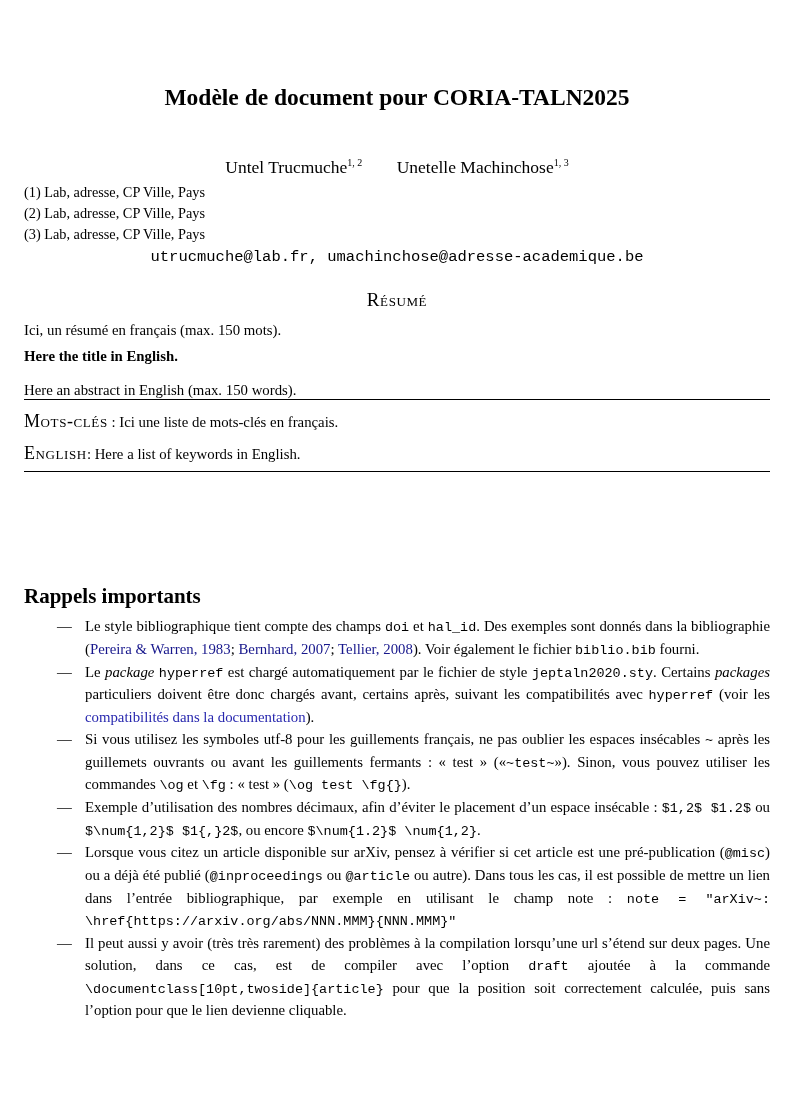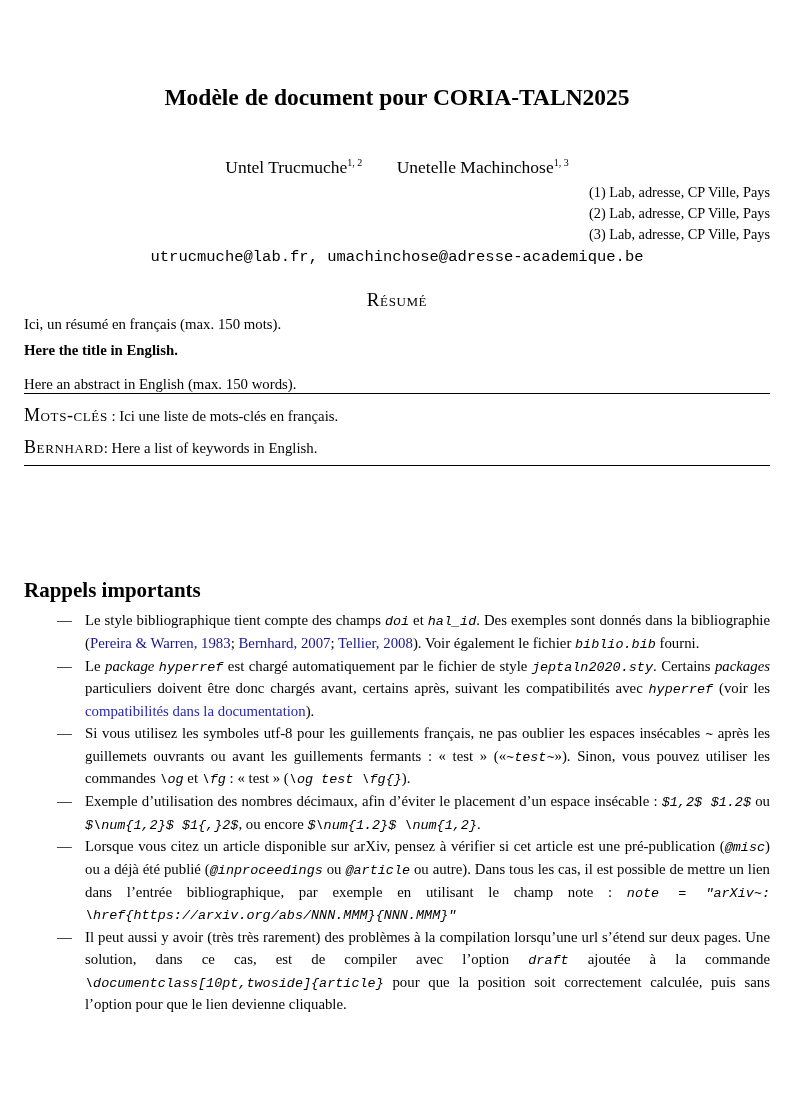--- a/index.html
+++ b/index.html
@@ -8,47 +8,47 @@
     color: #000; font-family: "Liberation Serif", serif;
   }
   .page { box-sizing: border-box; width: 794px; height: 1112px; padding: 84px 24px 0 24px; }
 
   
   .paper-title { margin: 0; text-align: center; font-size: 23.5px; font-weight: bold; line-height: 1.12; }
   .authors-line { margin-top: 47px; text-align: center; font-size: 17.5px; }
   .author + .author { margin-left: 30px; }
   .author sup { font-size: 10px; line-height: 0; }
   .affiliations { margin-top: 4px; }
-  .affiliation { text-align: right; font-size: 14.3px; line-height: 21px; }
+  .affiliation { text-align: left; font-size: 14.3px; line-height: 21px; }
   .emails { text-align: center; font-family: "Liberation Mono", monospace; font-size: 15.5px; line-height: 22px; margin-top: 1px; }
 
   
   .label-row { display: flex; align-items: center; font-size: 19px; flex-direction: column; }
   .label-row.resume { margin-top: 21px; }
   .label-row.abstract { margin-top: 20px; }
   .sc-label { font-variant: small-caps; letter-spacing: 0.6px; white-space: nowrap; }
   .hrule-fill { flex: 1 1 auto; height: 0; border-bottom: 1.5px solid #000; margin-left: 26px; margin-top: 4px; }
   .fm-text { font-size: 14.8px; margin: 0; line-height: 17px; }
-  .resume-text { margin-top: 0; }
+  .resume-text { margin-top: 6px; }
   .english-title { margin-top: 9px; font-weight: bold; }
   .abstract-text { margin-top: 17px; border-bottom: 1.5px solid #000; }
   .fm-inline { font-size: 14.8px; margin: 0; line-height: 18px; }
   .fm-inline .sc-label { font-size: 18px; margin-top: 28px; }
   .motscles-line { margin-top: 12px; }
   .keywords-line { margin-top: 13px; padding-bottom: 8px; border-bottom: 1.5px solid #000; }
 
   
   .body-section { margin-top: 112px; }
   .rappels-heading { margin: 0; font-size: 21px; font-weight: bold; }
   .dash-list { list-style: none; margin: 7px 0 0 0; padding: 0; font-size: 14.8px; line-height: 21.7px; text-align: justify; }
   .dash-list li { position: relative; padding-left: 61px; margin: 0; }
   .dash-marker { position: absolute; left: 33px; top: 0; }
 
   
-  .s-m { font-family: "Liberation Mono", monospace; font-size: 0.91em; font-style: italic; }
+  .s-m { font-family: "Liberation Mono", monospace; font-size: 0.91em; }
   .s-i { font-style: italic; }
   .s-c { color: var(--cite, #17178c); }
   .s-l { color: var(--link, #2727ae); }
 </style>
 </head>
 <body>
 
 <div class="page">
 
   <header>
@@ -73,21 +73,21 @@
       <span class="sc-label">Résumé</span>
       <span class="hrule-fill"></span>
     </div>
     <p class="fm-text resume-text">Ici, un résumé en français (max. 150 mots).</p>
 
     <p class="fm-text english-title">Here the title in English.</p>
     <p class="fm-text abstract-text">Here an abstract in English (max. 150 words).</p>
 
     <p class="fm-inline motscles-line"><span class="sc-label">Mots-clés</span><span> : </span><span>Ici une liste de mots-clés en français.</span></p>
 
-    <p class="fm-inline keywords-line"><span class="sc-label">Bernhard</span><span>: </span><span>Here a list of keywords in English.</span></p>
+    <p class="fm-inline keywords-line"><span class="sc-label">English</span><span>: </span><span>Here a list of keywords in English.</span></p>
   </section>
 
   <section class="body-section">
     <h2 class="rappels-heading">Rappels importants</h2>
     <ul class="dash-list">
       <li><span class="dash-marker">—</span><span class="li-content"><span>Le style bibliographique tient compte des champs </span><span class="s-m">doi</span><span> et </span><span class="s-m">hal_id</span><span>. Des exemples sont donnés dans la bibliographie (</span><span class="s-c">Pereira &amp; Warren, 1983</span><span>; </span><span class="s-c">Bernhard, 2007</span><span>; </span><span class="s-c">Tellier, 2008</span><span>). Voir également le fichier </span><span class="s-m">biblio.bib</span><span> fourni.</span></span></li>
       <li><span class="dash-marker">—</span><span class="li-content"><span>Le </span><span class="s-i">package</span><span> </span><span class="s-m">hyperref</span><span> est chargé automatiquement par le fichier de style </span><span class="s-m">jeptaln2020.sty</span><span>. Certains </span><span class="s-i">packages</span><span> particuliers doivent être donc chargés avant, certains après, suivant les compatibilités avec </span><span class="s-m">hyperref</span><span> (voir les </span><span class="s-l">compatibilités dans la documentation</span><span>).</span></span></li>
       <li><span class="dash-marker">—</span><span class="li-content"><span>Si vous utilisez les symboles utf-8 pour les guillements français, ne pas oublier les espaces insécables </span><span class="s-m">~</span><span> après les guillemets ouvrants ou avant les guillements fermants : « test » («</span><span class="s-m">~test~</span><span>»). Sinon, vous pouvez utiliser les commandes </span><span class="s-m">\og</span><span> et </span><span class="s-m">\fg</span><span> : « test » (</span><span class="s-m">\og test \fg{}</span><span>).</span></span></li>
       <li><span class="dash-marker">—</span><span class="li-content"><span>Exemple d’utilisation des nombres décimaux, afin d’éviter le placement d’un espace insécable : </span><span class="s-m">$1,2$ $1.2$</span><span> ou </span><span class="s-m">$\num{1,2}$ $1{,}2$</span><span>, ou encore </span><span class="s-m">$\num{1.2}$ \num{1,2}</span><span>.</span></span></li>
       <li><span class="dash-marker">—</span><span class="li-content"><span>Lorsque vous citez un article disponible sur arXiv, pensez à vérifier si cet article est une pré-publication (</span><span class="s-m">@misc</span><span>) ou a déjà été publié (</span><span class="s-m">@inproceedings</span><span> ou </span><span class="s-m">@article</span><span> ou autre). Dans tous les cas, il est possible de mettre un lien dans l’entrée bibliographique, par exemple en utilisant le champ note : </span><span class="s-m">note = "arXiv~: \href{https://arxiv.org/abs/NNN.MMM}{NNN.MMM}"</span></span></li>

